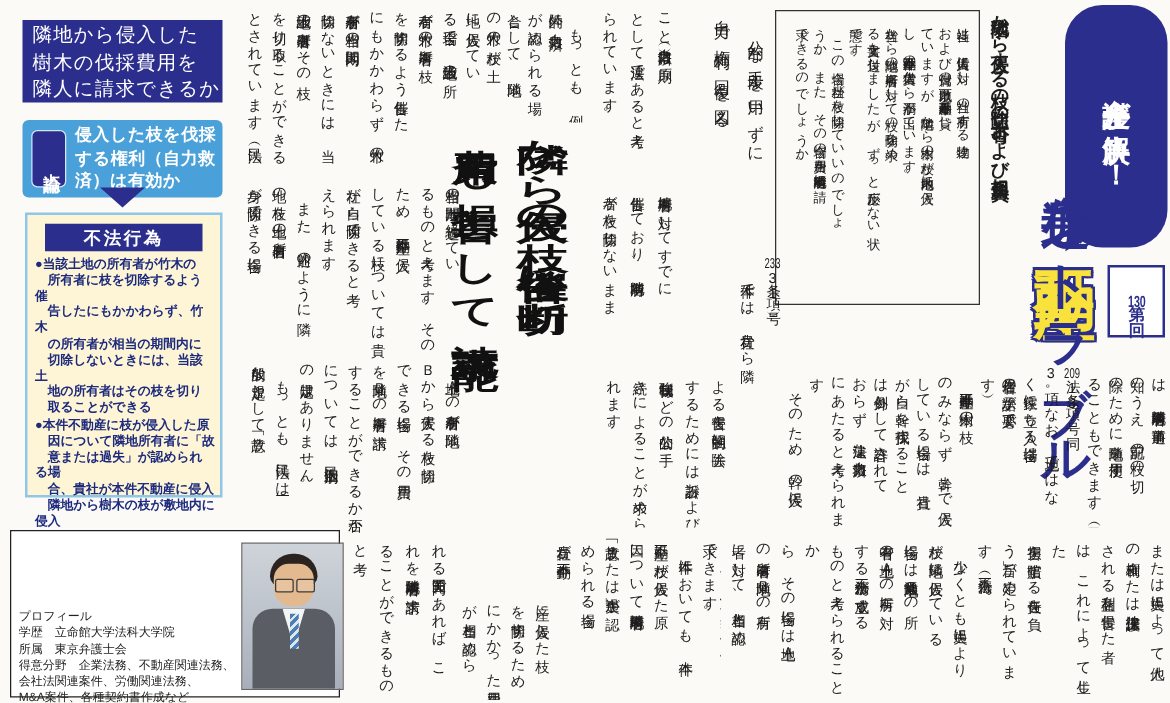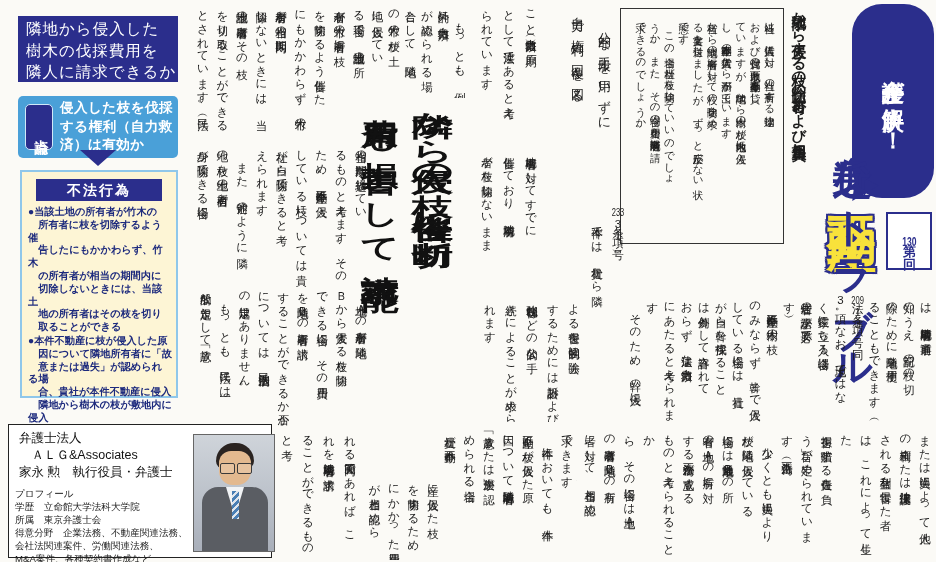--- a/index.html
+++ b/index.html
@@ -260,23 +260,20 @@
   <div class="pt-item">●本件不動産に枝が侵入した原
 　因について隣地所有者に「故
 　意または過失」が認められる場
 　合、貴社が本件不動産に侵入
 　隣地から樹木の枝が敷地内に侵入
 　た費用が相当と認められる範
 　囲内であれば、これを隣地所
 　有者に請求することができる</div>
 </div>
 <div id="lawyerbox">
-  <div id="firm">弁護士法人
-　ＡＬＧ&amp;Associates
-家永 勲　執行役員・弁護士</div>
   <div id="profile">プロフィール
 学歴　立命館大学法科大学院
 所属　東京弁護士会
 得意分野　企業法務、不動産関連法務、
 会社法関連案件、労働関連法務、
 M&amp;A案件、各種契約書作成など</div>
   <div id="photo">
     <div class="ph-hair"></div>
     <div class="ph-face"></div>
     <div class="ph-glasses"></div>

